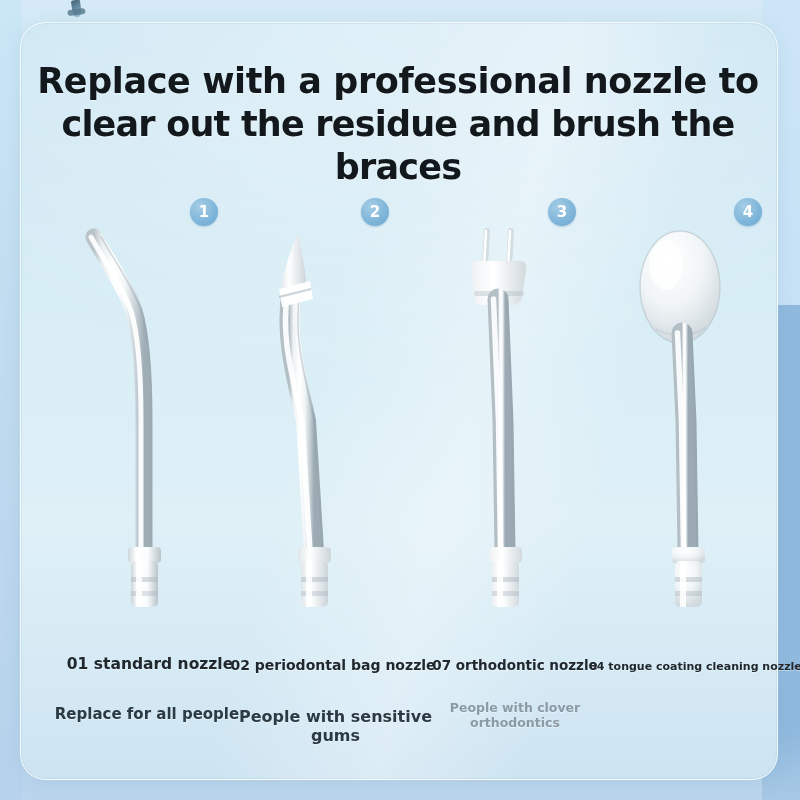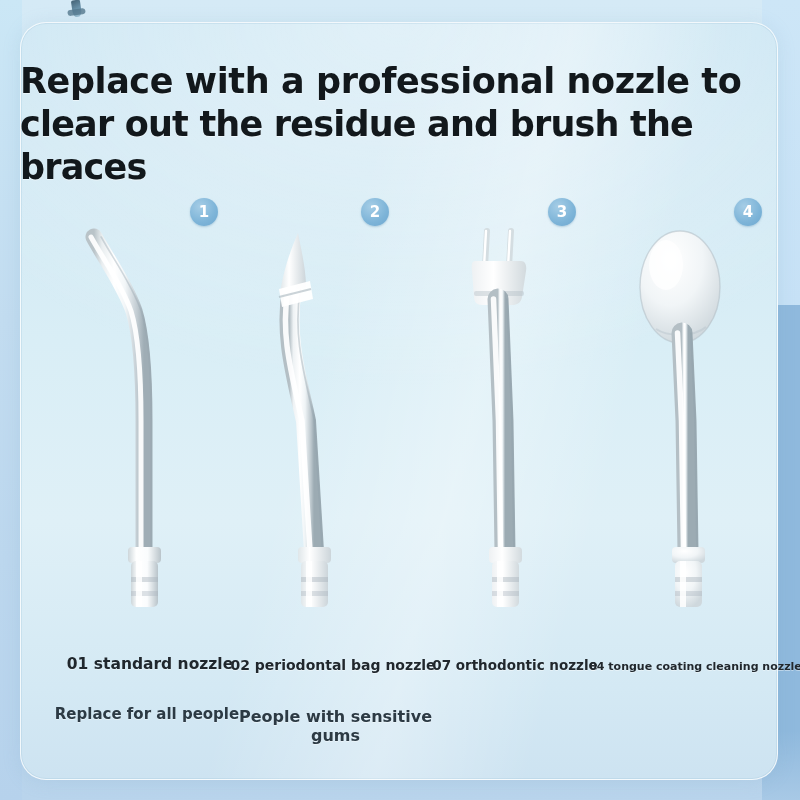--- a/index.html
+++ b/index.html
@@ -46,21 +46,21 @@
     box-shadow:0 0 0 1px rgba(150,190,215,.25) inset, 0 2px 18px rgba(120,165,195,.18);
   }
   .panel-sheen{
     position:absolute;left:0;top:0;width:100%;height:100%;border-radius:26px;
     background:linear-gradient(105deg,rgba(255,255,255,0) 40%,rgba(255,255,255,.30) 58%,rgba(255,255,255,0) 74%);
     pointer-events:none;
   }
   
   .headline{
     position:absolute;left:20px;top:60px;width:756px;
-    color:#12181c;
+    text-align:center;color:#12181c;
     font-weight:bold;font-size:35px;line-height:43px;
     letter-spacing:-.4px;
     font-family:"DejaVu Sans","Liberation Sans",sans-serif;
     text-shadow:0 1px 0 rgba(255,255,255,.45);
   }
   .headline .l2{display:block;letter-spacing:-.8px;}
   
   .badge{
     position:absolute;width:28px;height:28px;border-radius:50%;
     background:radial-gradient(circle at 36% 30%,#a5cde6 0%,#7db4d8 60%,#6ea7cf 100%);
@@ -249,15 +249,19 @@
   </div>
 
   <div class="cap-title" style="left:45px;top:655px;width:210px;font-size:15.5px;">01 standard nozzle</div>
   <div class="cap-title" style="left:228px;top:657px;width:210px;font-size:14px;">02 periodontal bag nozzle</div>
   <div class="cap-title" style="left:420px;top:657px;width:190px;font-size:13.5px;">07 orthodontic nozzle</div>
   <div class="cap-title" style="left:588px;top:660px;width:215px;font-size:11px;">04 tongue coating cleaning nozzle</div>
 
   <div class="cap-sub" style="left:42px;top:705px;width:210px;font-size:15px;color:#2c3a44;">Replace for all people</div>
   <div class="cap-sub" style="left:228px;top:707px;width:215px;font-size:16px;color:#2c3a44;">People with sensitive gums</div>
 
+  <div class="cap-sub" style="left:425px;top:700px;width:180px;font-size:12.5px;color:#8b9aa4;line-height:15px;">
+    <span>People with clover</span><br>
+    <span>orthodontics</span>
+  </div>
 
 
 </div>
 
 </body></html>

